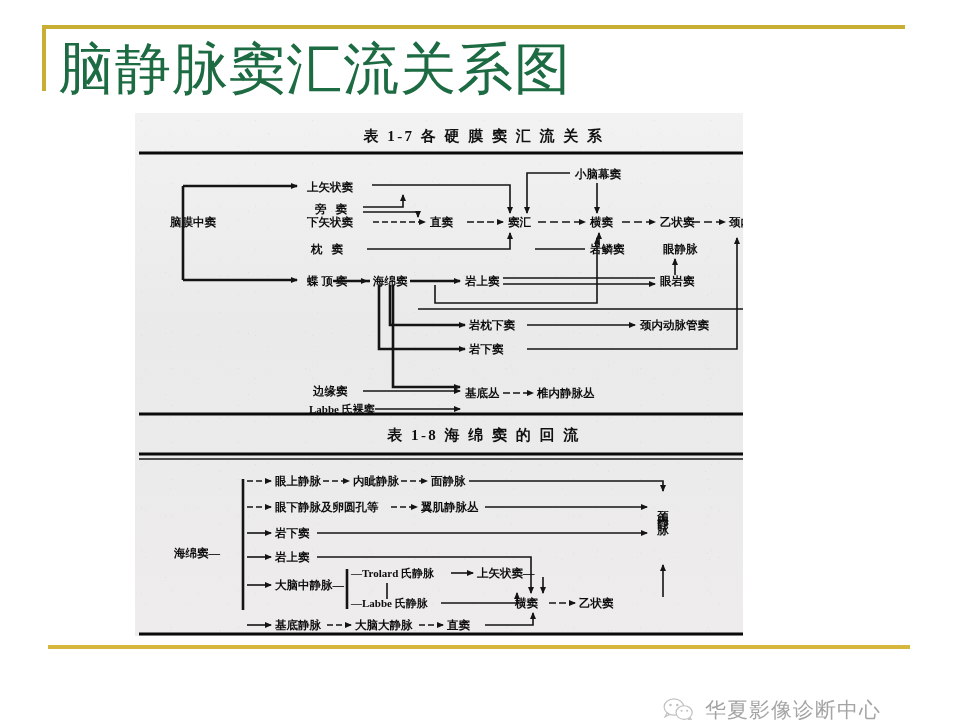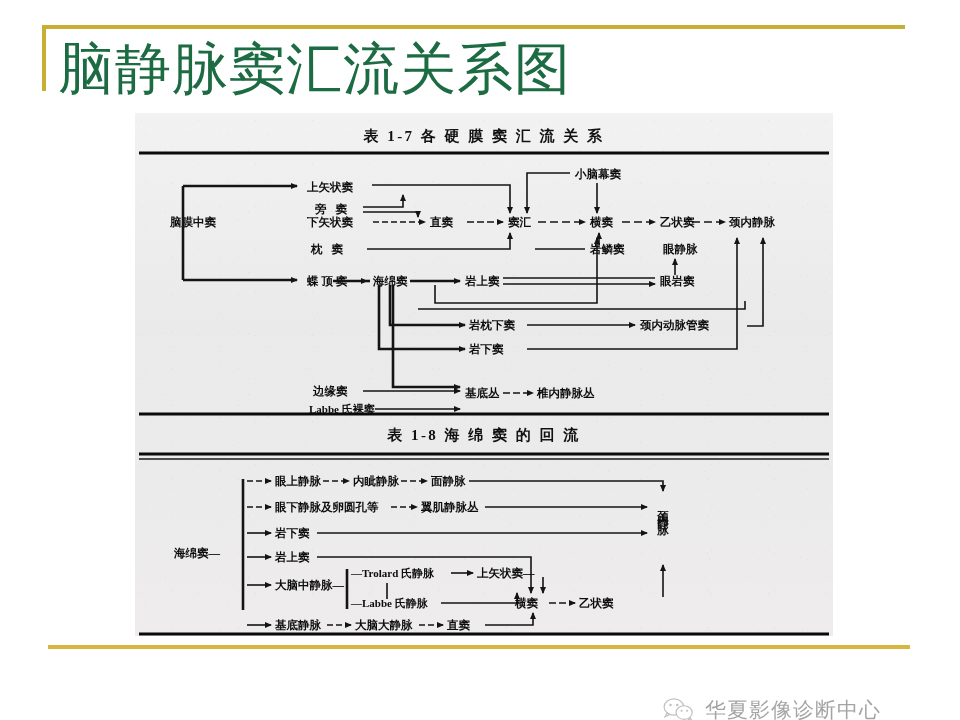--- a/index.html
+++ b/index.html
@@ -41,21 +41,21 @@
     font-weight: 400;
     color: #1d6b42;
     letter-spacing: 1px;
     white-space: nowrap;
   }
 
   
   .figure {
     position: absolute;
     left: 135px; top: 113px;
-    width: 698px; height: 523px;
+    width: 608px; height: 523px;
     background: #eeeeee;
     overflow: hidden;
   }
   .fig-inner {
     position: absolute; inset: 0;
     background:
       linear-gradient(180deg, #f2f2f2 0%, #eaeaea 40%, #eeecec 100%);
   }
   .noise {
     position:absolute; inset:0;

